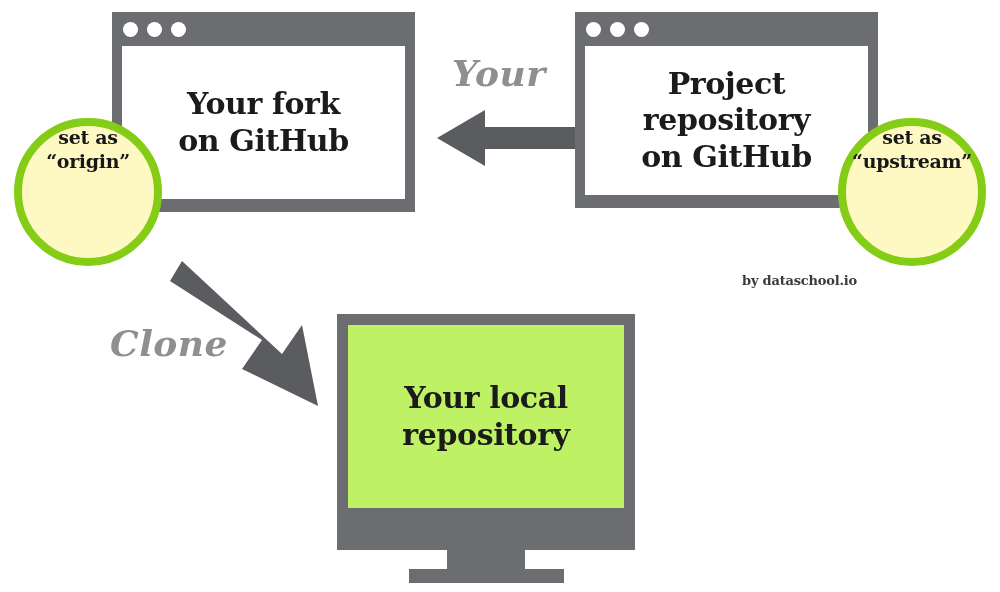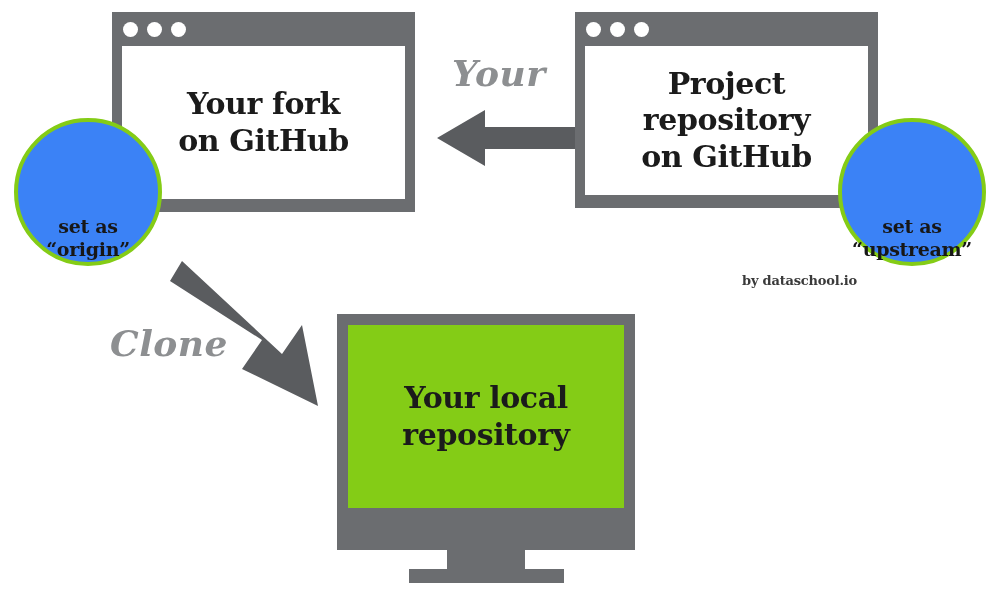--- a/index.html
+++ b/index.html
@@ -70,21 +70,21 @@
     height: 236px;
     background: #6b6d70;
     box-sizing: border-box;
   }
   .monitor .screen {
     position: absolute;
     left: 11px;
     top: 11px;
     right: 11px;
     bottom: 42px;
-    background: #84cc16;
+    background: #bef264;
     display: flex;
     align-items: center;
     justify-content: center;
   }
   .monitor .screen-text {
     text-align: center;
     color: #1b1b1b;
     font-family: "DejaVu Serif", "Liberation Serif", serif;
     font-weight: bold;
     font-size: 30px;
@@ -106,25 +106,25 @@
     top: 569px;
     width: 155px;
     height: 14px;
     background: #6b6d70;
   }
 
   
   .badge {
     position: absolute;
     border-radius: 50%;
-    background: #3b82f6;
-    border: 4px solid #84cc16;
+    background: #fef9c3;
+    border: 8px solid #84cc16;
     box-sizing: border-box;
     display: flex;
-    align-items: flex-end;
+    align-items: flex-start;
     justify-content: center;
   }
   .badge .badge-text {
     text-align: center;
     color: #171717;
     font-family: "DejaVu Serif", "Liberation Serif", serif;
     font-weight: bold;
     font-size: 19px;
     line-height: 1.25;
     letter-spacing: -0.3px;

